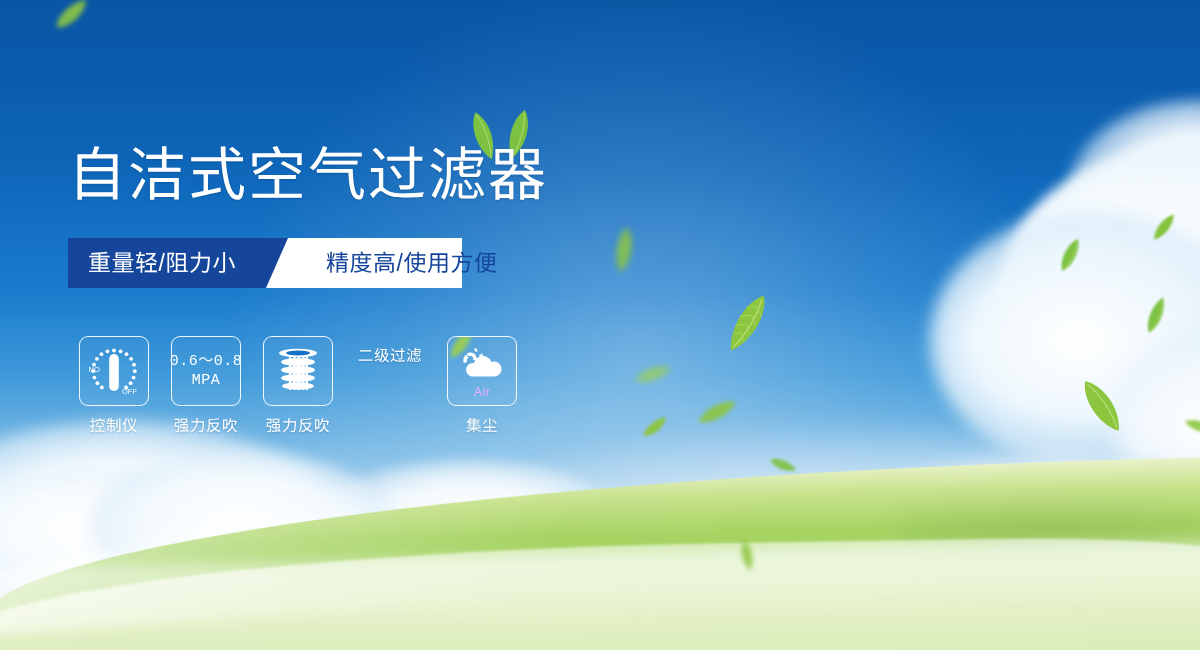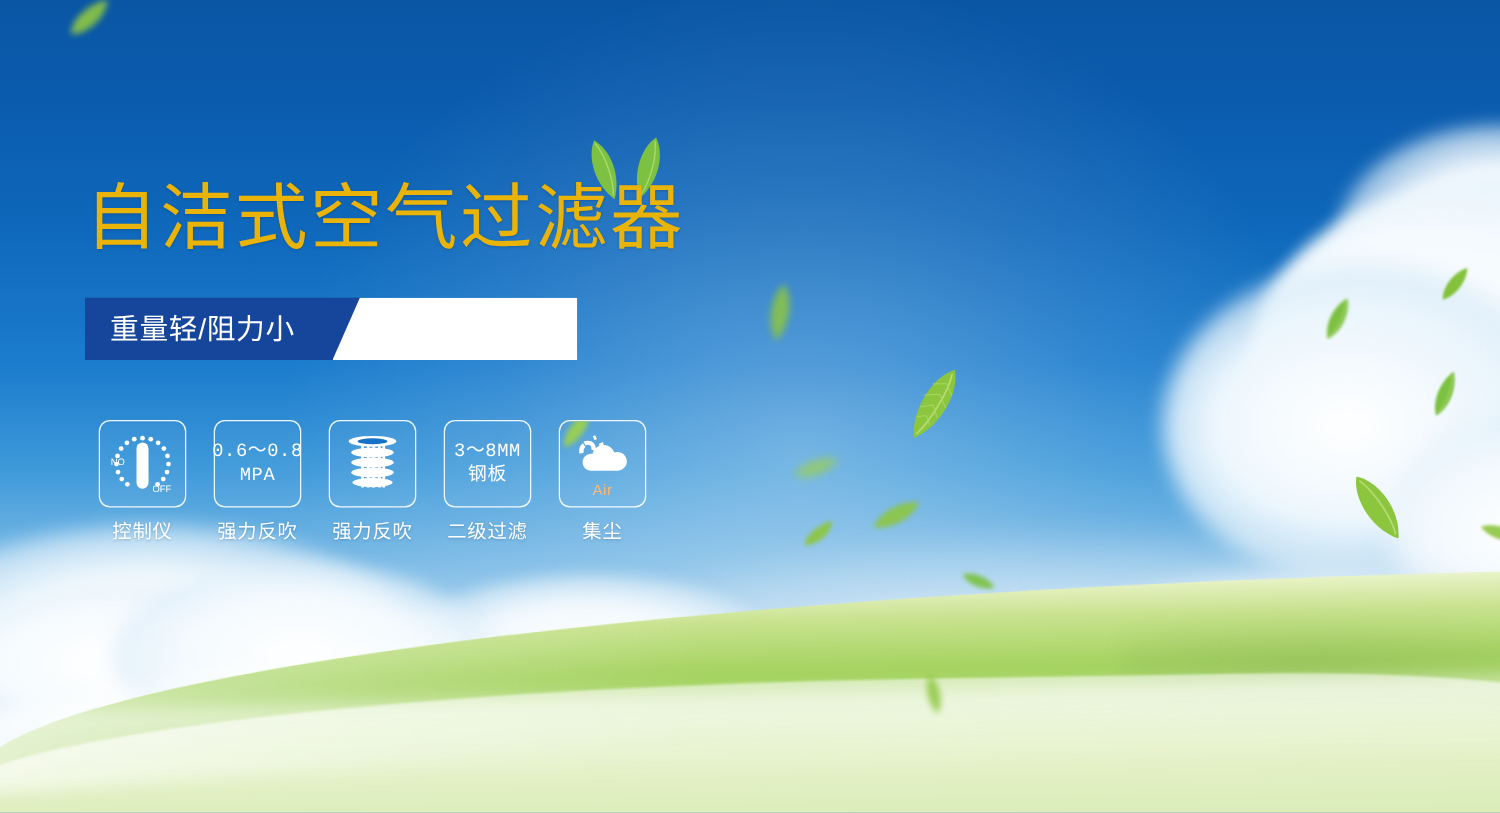--- a/index.html
+++ b/index.html
@@ -122,21 +122,21 @@
 
   
   .leaf{position:absolute;pointer-events:none;}
   .leaf svg{display:block;overflow:visible;}
 
   
   .headline{
     position:absolute;left:68px;top:144px;
     font-size:58px;line-height:62px;
     letter-spacing:2px;
-    color:#eab308;
+    color:#ffffff;
     font-weight:300;
     white-space:nowrap;
     text-shadow:0 1px 2px rgba(0,40,90,0.25);
   }
 
   
   .subbar{
     position:absolute;left:68px;top:238px;
     width:394px;height:50px;
     overflow:hidden;
@@ -183,21 +183,21 @@
     font-family:Liberation Mono, monospace;
   }
   .feature-label{
     margin-top:11px;
     color:#ffffff;font-size:15.5px;line-height:18px;
     text-align:center;white-space:nowrap;letter-spacing:0.6px;
     text-shadow:0 1px 2px rgba(0,50,100,0.25);
   }
   .air-word{
     position:absolute;bottom:6px;left:0;right:0;
-    text-align:center;color:#fdba74;font-size:12px;letter-spacing:0.5px;
+    text-align:center;color:#f0abfc;font-size:12px;letter-spacing:0.5px;
   }
 </style>
 </head>
 <body>
 
 <div id="banner">
 
   <div class="sky"></div>
   <div class="sky-glow"></div>
 
@@ -312,20 +312,21 @@
       </svg>
   </div>
 
   <div class="headline">自洁式空气过滤器</div>
 
   <div class="subbar">
     <div class="subbar-left"></div>
     <div class="subbar-right"></div>
   </div>
   <div class="subbar-t sb-t-left" style="position:absolute;left:88px;top:238px;text-align:right;">重量轻/阻力小</div>
+  <div class="subbar-t sb-t-right" style="position:absolute;left:326px;top:238px;">精度高/使用方便</div>
 
   <div class="features">
 
     <div class="feature">
       <div class="feature-box">
         <svg width="56" height="56" viewBox="0 0 56 56">
           <g fill="#ffffff">
             <circle cx="28" cy="7.5" r="1.9"></circle>
               <circle cx="34.6" cy="8.3" r="1.9"></circle>
             <circle cx="40.5" cy="11.2" r="1.9"></circle>
@@ -379,26 +380,20 @@
             <ellipse cx="25" cy="33" rx="17" ry="3.9"></ellipse>
             <ellipse cx="25" cy="41" rx="16" ry="3.7"></ellipse>
           </g>
           <ellipse cx="25" cy="8" rx="12" ry="2.4" fill="#1572c4"></ellipse>
         </svg>
       </div>
       <div class="feature-label">强力反吹</div>
     </div>
 
     <div class="feature">
-      <div class="feature-box">
-        <div class="feature-text">
-          <span>3～8MM</span><br>
-          <span>钢板</span>
-        </div>
-      </div>
       <div class="feature-label">二级过滤</div>
     </div>
 
     <div class="feature">
       <div class="feature-box" style="overflow:hidden;">
         <div class="leaf" style="left:-4px;top:-2px;filter:blur(2px);opacity:.95;transform:rotate(-38deg);">
           <svg width="36" height="18" viewBox="0 0 36 18">
               <path d="M1 13C8 2 28 0 35 2 28 14 10 18 1 13Z" fill="#9bd050"></path>
             </svg>
         </div>

